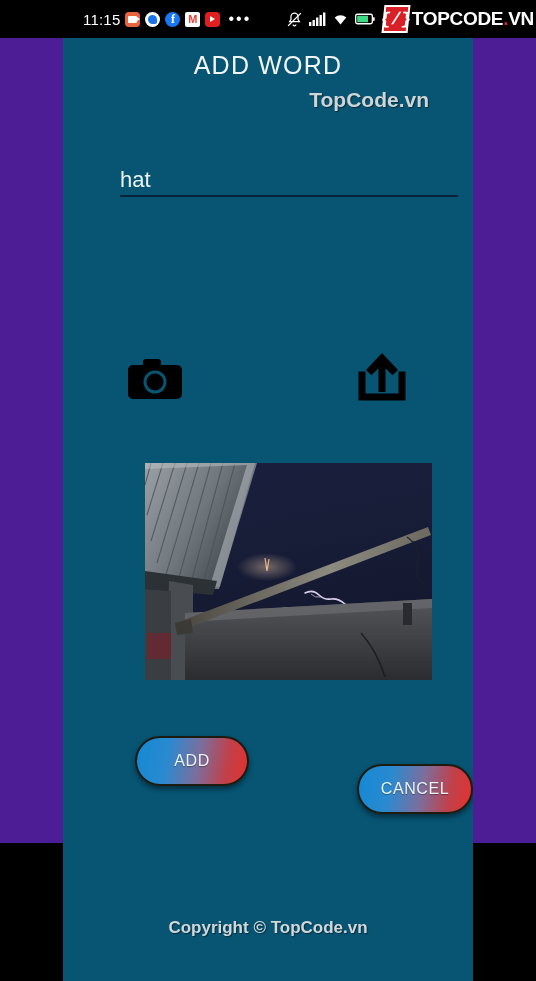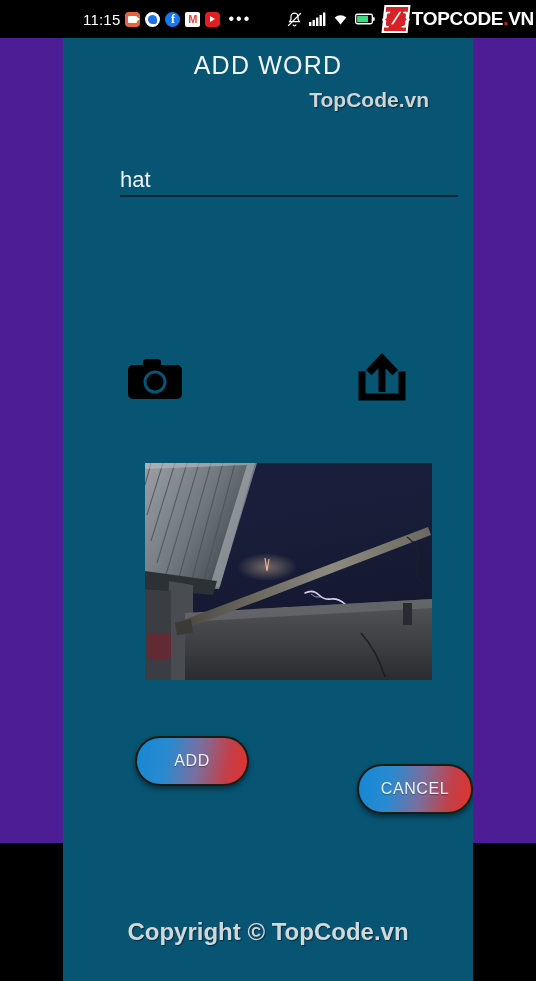--- a/index.html
+++ b/index.html
@@ -104,21 +104,21 @@
     color:#eaf6f8; font-size:16px; letter-spacing:.6px;
     text-shadow:0 1px 1px rgba(0,0,0,.35);
     cursor:pointer;
   }
   #add-button { left:72px; top:0; width:114px; }
   #cancel-button { left:294px; top:4px; width:116px;margin-top:24px; }
 
   
   .footer {
     position:absolute; top:880px; left:0; width:410px; text-align:center;
-    color:#d2d8d9; font-size:24px; font-weight:bold;
+    color:#d2d8d9; font-size:17px; font-weight:bold;
     text-shadow:1px 1px 1px rgba(0,0,0,.45);
   }
 </style>
 </head>
 <body>
 
 <div id="screen">
 
   <div class="statusbar">
     <div class="sb-left">

